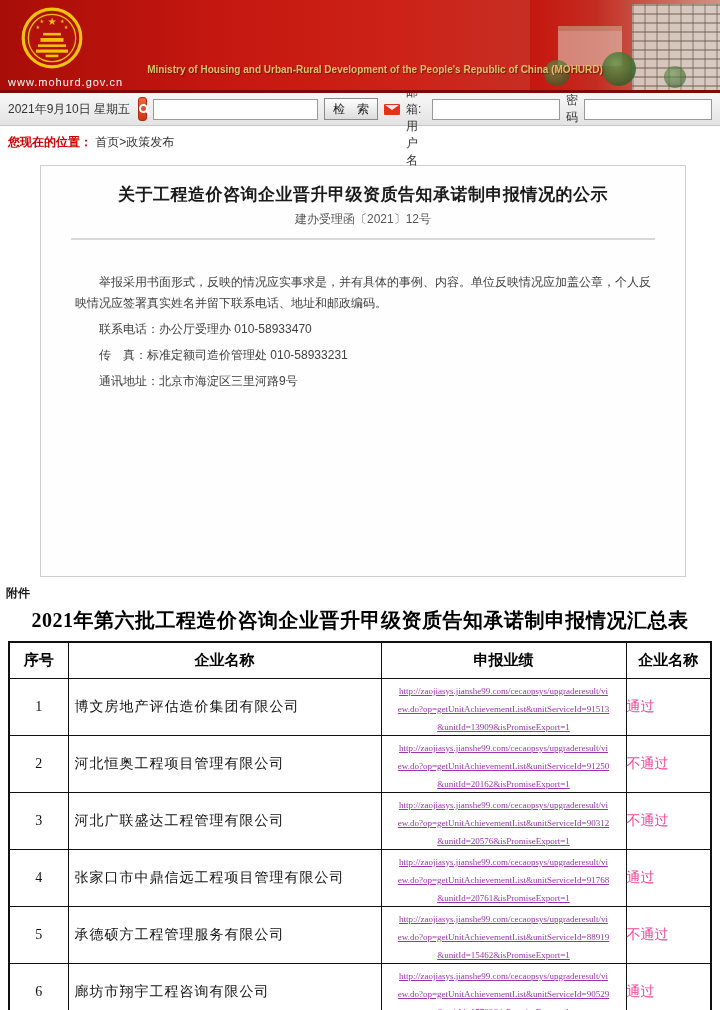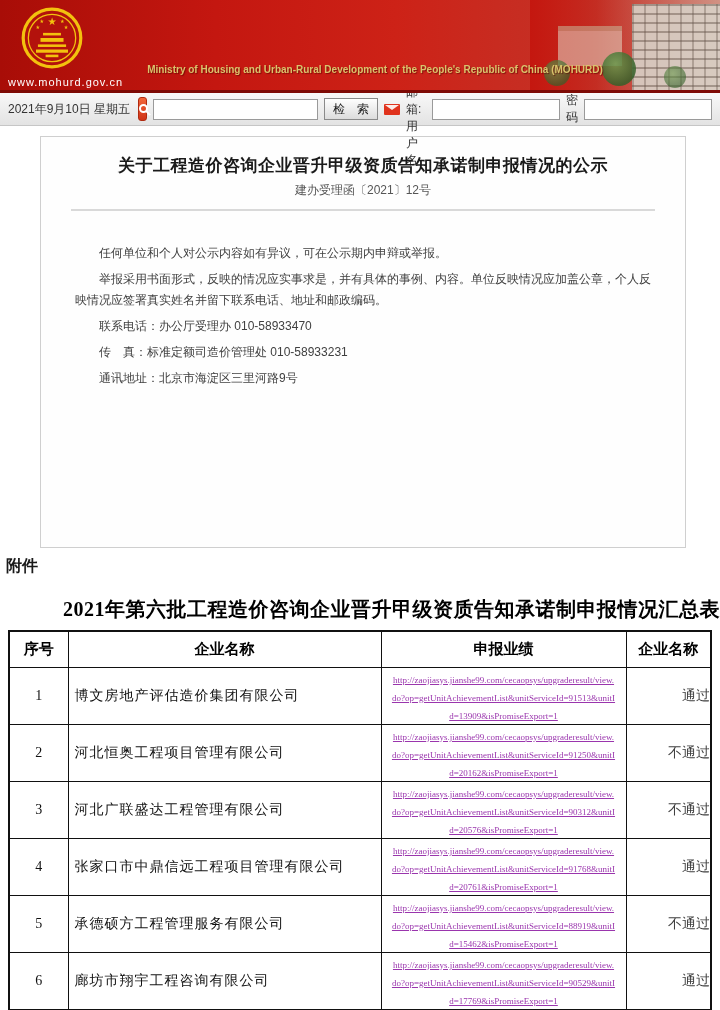--- a/index.html
+++ b/index.html
@@ -47,33 +47,33 @@
 
   
   .doc-card { margin:10px 34px 0 40px; border:1px solid #cfcfcf; background:#fefefe; padding:17px 22px 10px; height:412px; overflow:hidden; }
   .doc-title { text-align:center; font-size:17px; font-weight:bold; color:#1a1a1a; letter-spacing:.5px; }
   .doc-number { text-align:center; font-size:12px; color:#555; margin-top:5px; }
   .doc-hr { border:none; border-top:2px solid #d9d9d9; margin:10px 8px 0; }
   .doc-body { margin-top:32px; padding:0 12px; }
   .doc-body p { font-size:12px; color:#404040; line-height:21px; margin-bottom:5px; text-indent:2em; }
 
   
-  .attachment { font-size:16px; font-weight:bold; color:#1a1a1a; margin:8px 0 0 6px; }
-  .tbl-title { text-align:right; font-size:20px; font-weight:bold; color:#000; margin-top:19px; font-family:"Liberation Serif","DejaVu Serif",serif; letter-spacing:.5px; }
+  .attachment { font-size:12px; font-weight:bold; color:#1a1a1a; margin:8px 0 0 6px; }
+  .tbl-title { text-align:center; font-size:20px; font-weight:bold; color:#000; margin-top:5px; font-family:"Liberation Serif","DejaVu Serif",serif; letter-spacing:.5px; }
   table.result-table { border-collapse:collapse; margin:7px auto 0; width:702px; table-layout:fixed; }
   .result-table th, .result-table td { border:1px solid #111; }
   .result-table { border:2px solid #111; }
   .result-table th { font-family:"Liberation Serif","DejaVu Serif",serif; font-size:15px; font-weight:bold; height:36px; color:#000; }
   .col-no { width:59px; } .col-co { width:313px; } .col-url { width:245px; } .col-res { width:85px; }
   .result-table td { height:35px; }
   .c-no { text-align:center; font-family:"Liberation Serif","DejaVu Serif",serif; font-size:14px; color:#111; }
   .c-company { font-family:"Liberation Serif","DejaVu Serif",serif; font-size:14px; color:#111; padding-left:6px; letter-spacing:1px; }
-  .c-url { text-align:center; padding:1px 10px; }
+  .c-url { text-align:center; padding:1px 16px; }
   .achievement-link { font-size:9px; line-height:11px; color:#9a35ad; text-decoration:underline; word-break:break-all; font-family:"Liberation Serif","DejaVu Serif",serif; cursor:pointer; }
-  .c-result { text-align:right; font-family:"Liberation Serif","DejaVu Serif",serif; font-size:14px; color:#404040; }
+  .c-result { text-align:left; font-family:"Liberation Serif","DejaVu Serif",serif; font-size:14px; color:#ec4899; }
 </style>
 </head>
 <body>
 
 <div class="page">
 
   <div class="banner">
     <div class="banner-photo">
       <div class="bldg-far"></div>
       <div class="bldg-mid"></div>
@@ -108,27 +108,30 @@
     <input class="tb-input in-search" placeholder="" style="">
     <button class="tb-btn">检　索</button>
     <span class="mail-ico"></span>
     <span>工作邮箱: 用户名</span>
     <input class="tb-input in-user" style="">
     <span>密码</span>
     <input class="tb-input in-pass" type="password" style="">
 
   </div>
 
+  <div class="breadcrumb">
+    <span class="bc-prefix">您现在的位置：</span>
+    <span class="bc-path">首页&gt;政策发布</span>
+  </div>
 
   <div class="doc-card">
     <div class="doc-title">关于工程造价咨询企业晋升甲级资质告知承诺制申报情况的公示</div>
     <div class="doc-number">建办受理函〔2021〕12号</div>
     <hr class="doc-hr">
     <div class="doc-body" id="doc-paragraphs">
-        <p>任何单位和个人对公示内容如有异议，可在公示期内申辩或举报。</p>
         <p>举报采用书面形式，反映的情况应实事求是，并有具体的事例、内容。单位反映情况应加盖公章，个人反映情况应签署真实姓名并留下联系电话、地址和邮政编码。</p>
         <p>联系电话：办公厅受理办  010-58933470</p>
         <p>传　真：标准定额司造价管理处  010-58933231</p>
         <p>通讯地址：北京市海淀区三里河路9号</p>
       </div>
   </div>
 
   <div class="attachment">附件</div>
   <div class="tbl-title">2021年第六批工程造价咨询企业晋升甲级资质告知承诺制申报情况汇总表</div>
 

